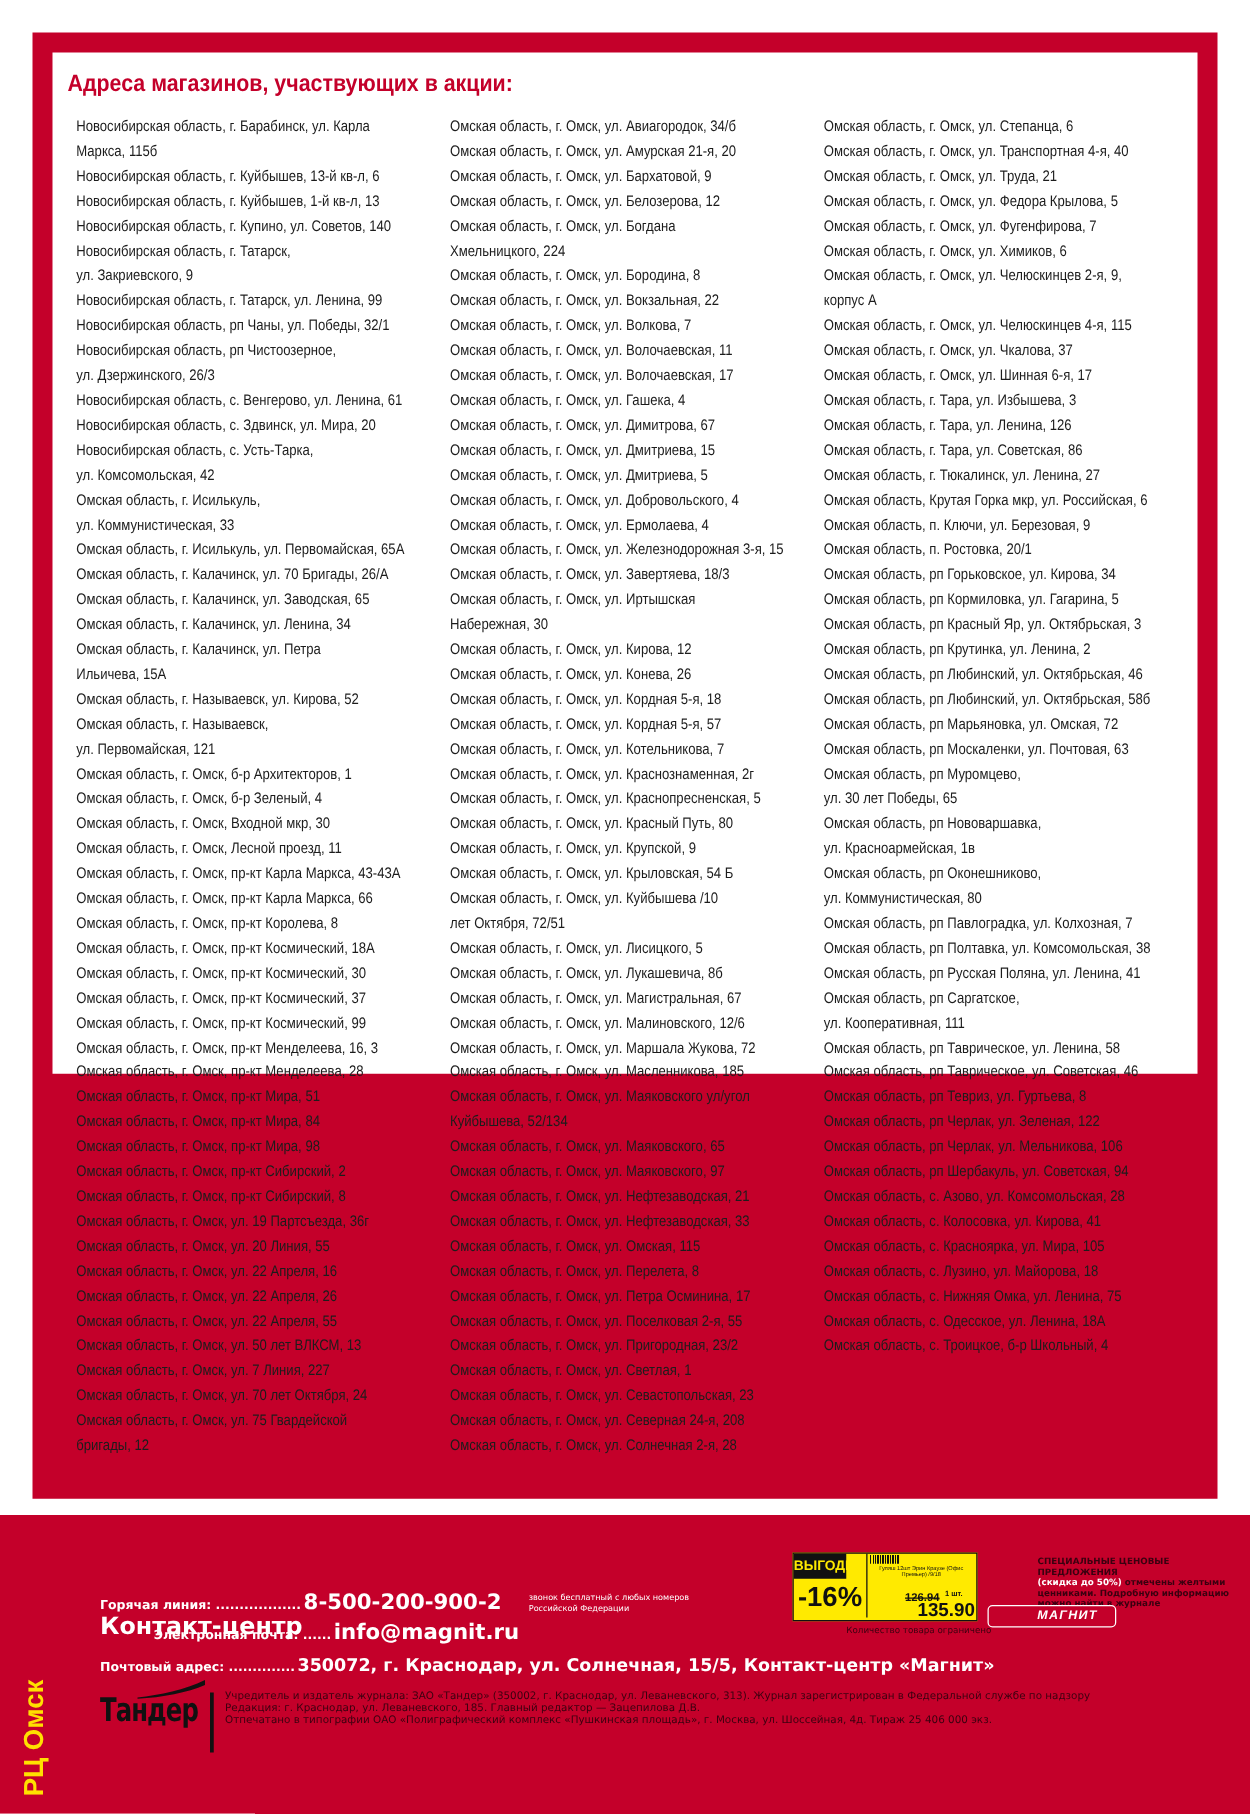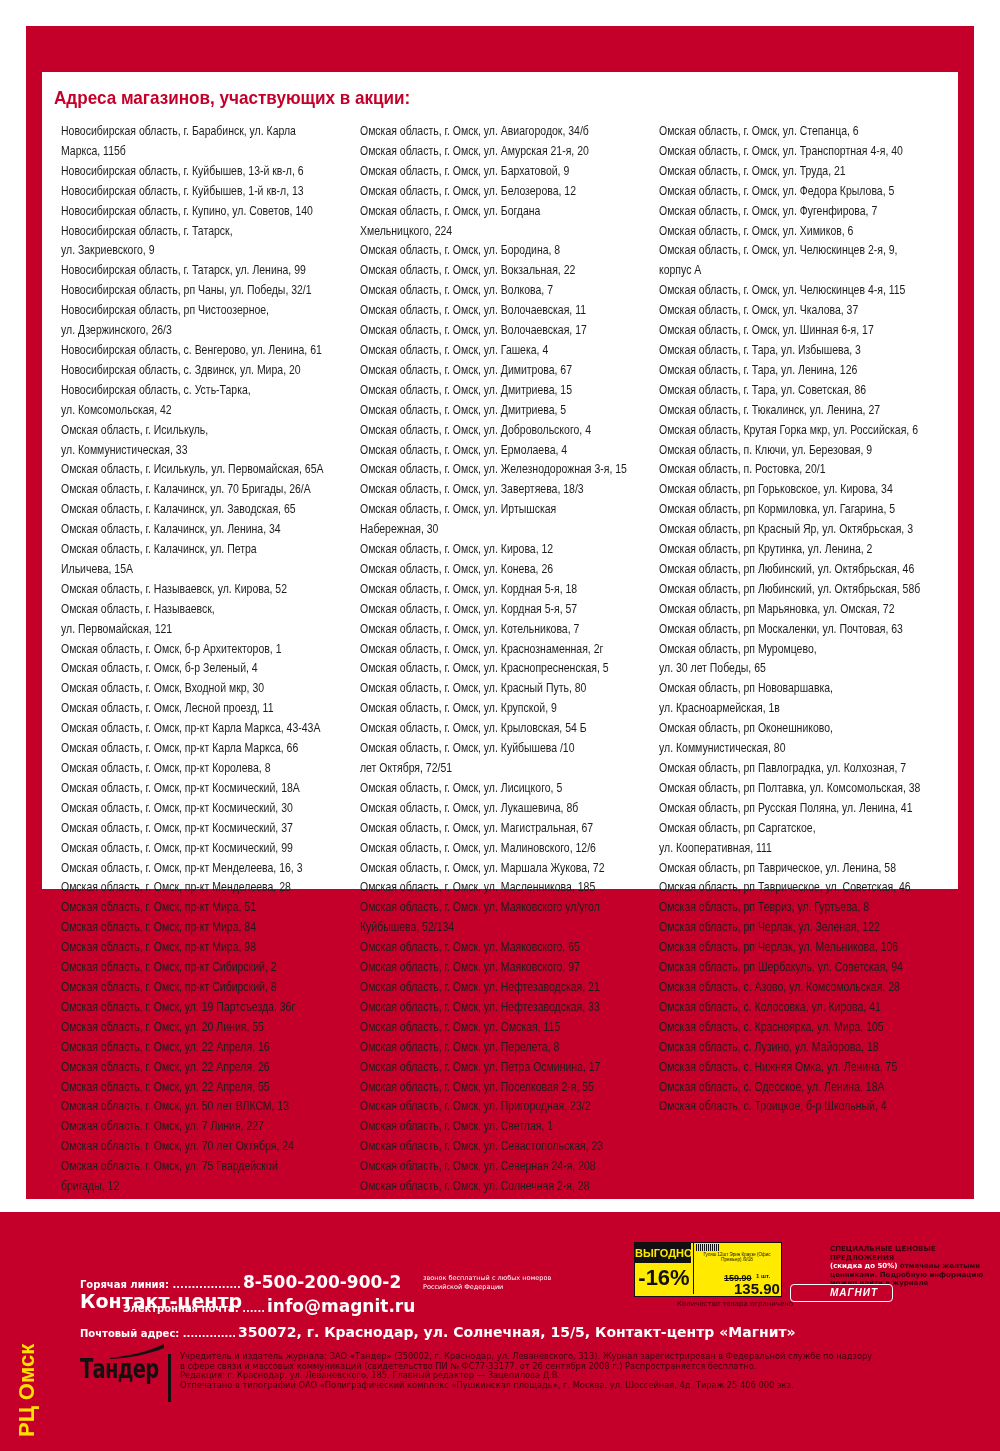--- a/index.html
+++ b/index.html
@@ -1,19 +1,19 @@
 <!DOCTYPE html>
 <html><head>
 <meta charset="utf-8">
 <style>
   html, body { margin:0; padding:0; }
   body { width:1000px; height:1451px; background:#ffffff; position:relative; overflow:hidden;
          font-family:"Liberation Sans", sans-serif; }
   .frame { position:absolute; left:26px; top:26px; width:948px; height:1173px; background:#c4002a; }
-  .inner { position:absolute; left:16px; top:16px; width:916px; height:817px; background:#ffffff;margin-top:30px; }
+  .inner { position:absolute; left:16px; top:16px; width:916px; height:817px; background:#ffffff; }
   .title { position:absolute; left:12px; top:15px; font-family:"Liberation Sans", sans-serif;
            font-weight:bold; font-size:19px; color:#c4002a; letter-spacing:0px; transform:scaleX(0.9);
            transform-origin:left top; white-space:nowrap; }
   .col { position:absolute; top:50px; }
   .col1 { left:19px; width:290px; }
   .col2 { left:318px; width:290px; }
   .col3 { left:617px; width:290px; }
   .line { font-size:12.2px; line-height:19.9px; color:#1c1c1c; white-space:nowrap;
           transform:scaleX(0.86); transform-origin:left center; }
   .footer { position:absolute; left:0; top:1212px; width:1000px; height:239px; background:#c4002a; }
@@ -21,21 +21,21 @@
   .rc span { position:absolute; left:0; top:0; transform-origin:left top; transform:rotate(-90deg) translate(-60px,0);
              font-weight:bold; font-size:22px; color:#ffe000; white-space:nowrap; display:block; }
   .cc-title { position:absolute; left:80px; top:30px; font-family:"DejaVu Sans", sans-serif; font-weight:bold;
               font-size:19px; color:#ffffff;margin-top:48px; }
   .cc-row { position:absolute; left:80px; font-family:"DejaVu Sans", sans-serif; color:#ffffff; white-space:nowrap; }
   .cc-row .lbl { font-weight:bold; font-size:10px; }
   .cc-row .val { font-weight:bold; font-size:17px; margin-left:2px; }
   .note { position:absolute; left:423px; top:62px; font-family:"DejaVu Sans", sans-serif; font-size:6.5px;
           color:#ffffff; line-height:9px; }
   .promo { position:absolute; left:634px; top:30px; width:146px; height:53px; background:#ffea00; border:1px solid #111; }
-  .promo .badge { position:absolute; left:0; top:0; width:56px; height:20px; background:#111; color:#ffea00;
+  .promo .badge { position:absolute; left:0; top:0; width:42px; height:20px; background:#111; color:#ffea00;
                   font-weight:bold; font-size:11px; text-align:center; line-height:20px; }
   .promo .pct { position:absolute; left:2px; top:22px; width:54px; font-weight:bold; font-size:22px; color:#111; text-align:center; }
   .promo .tag { position:absolute; left:58px; top:0; width:86px; height:51px; border-left:1px solid #111; }
   .promo .pname { position:absolute; left:2px; top:9px; width:82px; font-size:4.5px; text-align:center; color:#111; line-height:5px; }
   .promo .oldp { position:absolute; left:30px; top:30px; font-size:9px; color:#111; text-decoration:line-through; font-weight:bold; }
   .promo .qty { position:absolute; left:62px; top:30px; font-size:6px; color:#111; font-weight:bold; }
   .promo .newp { position:absolute; left:40px; top:37px; font-size:15px; color:#111; font-weight:bold; }
   .promo .bar { position:absolute; left:2px; top:1px; width:24px; height:7px;
                 background:repeating-linear-gradient(90deg,#111 0 1px,#ffea00 1px 2px); }
   .limited { position:absolute; left:634px; top:88px; font-family:"DejaVu Sans", sans-serif; font-size:7px; color:#3a0010;padding-left:43px; }
@@ -247,38 +247,37 @@
   <div class="cc-row" style="top:110px;">
     <span class="lbl">Почтовый адрес: ..............</span><span class="val" style="font-size:14px;">350072, г. Краснодар, ул. Солнечная, 15/5, Контакт-центр «Магнит»</span>
   </div>
 
   <div class="promo">
     <div class="badge">ВЫГОДНО</div>
     <div class="pct">-16%</div>
     <div class="tag">
       <div class="bar"></div>
       <div class="pname">Гуляш 12шт Эрин Краузе (Офис Премьер) /9/18</div>
-      <div class="oldp">159.90</div>
+      <div class="oldp">126.94</div>
       <div class="qty">1 шт.</div>
       <div class="newp">135.90</div>
     </div>
   </div>
   <div class="limited">Количество товара ограничено</div>
 
   <div class="special">
     <div>СПЕЦИАЛЬНЫЕ ЦЕНОВЫЕ ПРЕДЛОЖЕНИЯ</div>
     <span class="hl">(скидка до 50%)</span><span> отмечены желтыми ценниками. Подробную информацию можно найти  в журнале</span>
   </div>
   <div class="magnit-logo">МАГНИТ</div>
 
   <svg class="tander-swoosh" viewBox="0 0 58 18">
     <path d="M2 16 C 20 14, 40 10, 56 2 L 56 6 C 42 12, 22 16, 2 17 Z" fill="#111"></path>
   </svg>
   <div class="tander">Тандер</div>
   <div class="tander-sep"></div>
 
   <div class="imprint">
     <div>Учредитель и издатель журнала: ЗАО «Тандер» (350002, г. Краснодар, ул. Леваневского, 313). Журнал зарегистрирован в Федеральной службе по надзору</div>
-    <div>в сфере связи и массовых коммуникаций (свидетельство ПИ № ФС77-33177, от 26 сентября 2008 г.) Распространяется бесплатно.</div>
     <div>Редакция: г. Краснодар, ул. Леваневского, 185. Главный редактор — Зацепилова Д.В.</div>
     <div>Отпечатано в типографии ОАО «Полиграфический комплекс «Пушкинская площадь», г. Москва, ул. Шоссейная, 4д. Тираж 25 406 000 экз.</div>
   </div>
 </div>
 
 </body></html>

